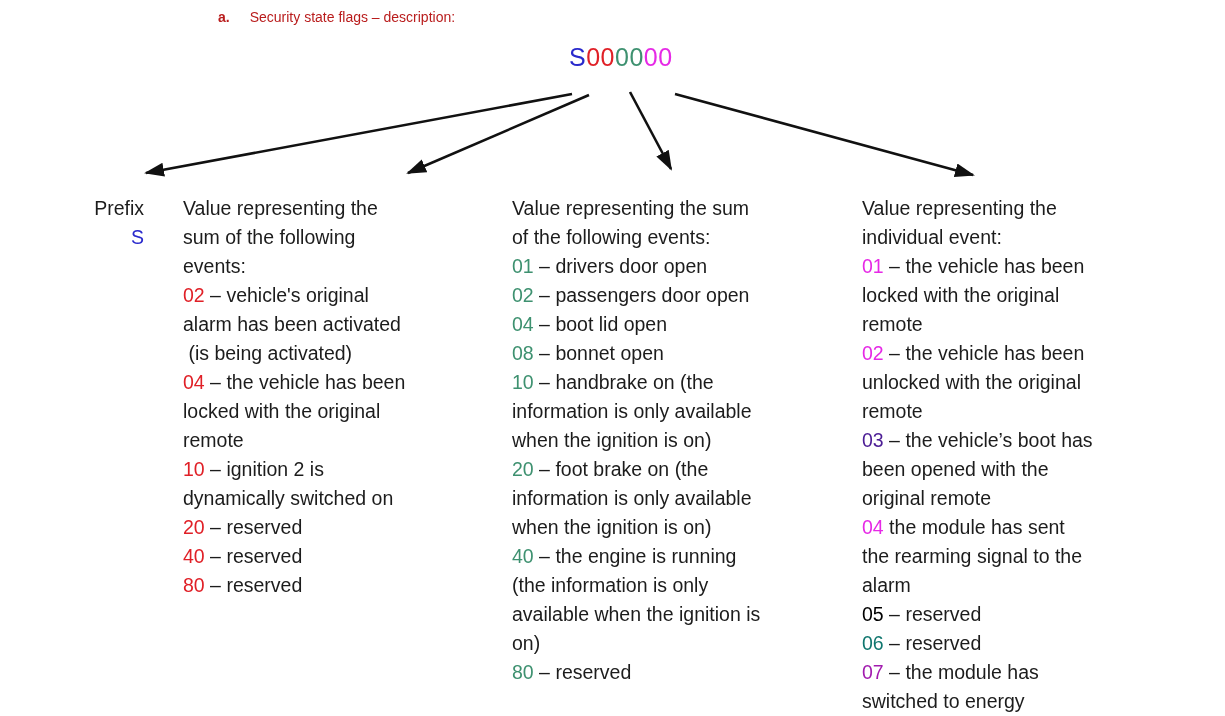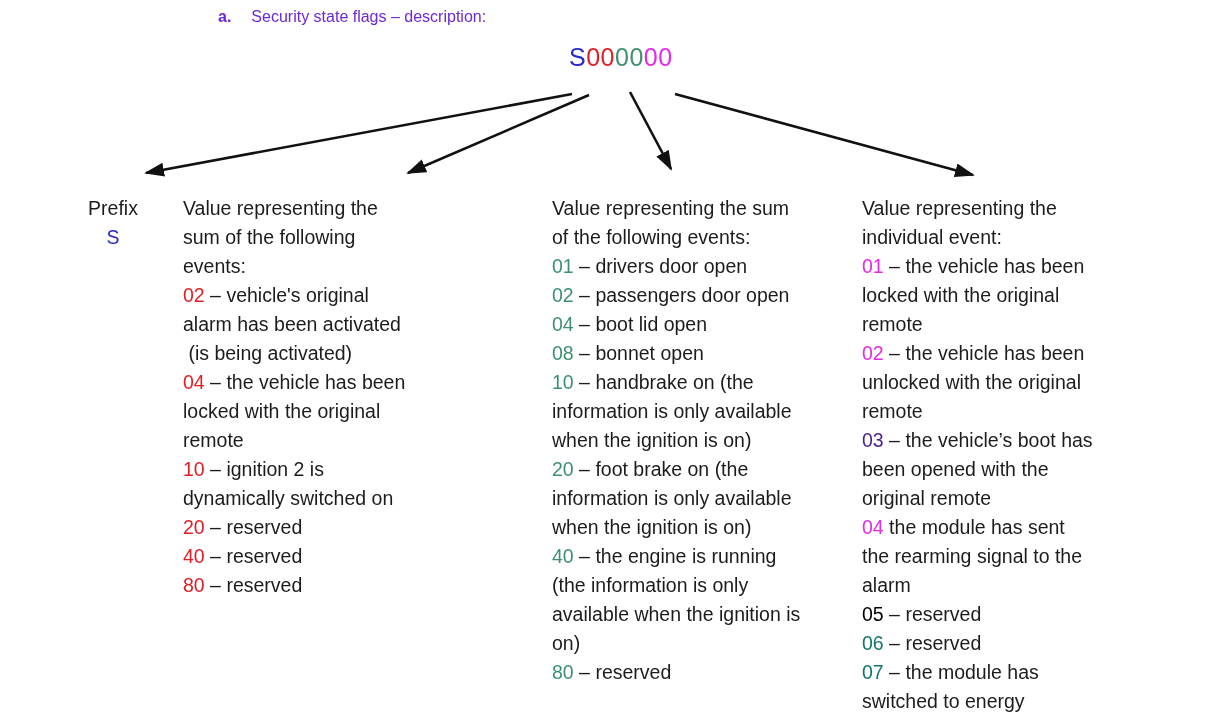--- a/index.html
+++ b/index.html
@@ -10,23 +10,23 @@
     height: 716px;
     background: #ffffff;
     overflow: hidden;
     font-family: "Liberation Sans", "DejaVu Sans", sans-serif;
     color: #1c1c1c;
   }
   .heading {
     position: absolute;
     left: 218px;
     top: 5px;
-    font-size: 16px;
+    font-size: 14px;
     line-height: 24px;
-    color: #6d28d9;
+    color: #b91c1c;
     white-space: nowrap;
   }
   .heading .h-marker { font-weight: bold; margin-right: 20px; }
   .sflag {
     position: absolute;
     left: 569px;
     top: 43px;
     font-size: 25px;
     line-height: 28px;
     letter-spacing: 0.5px;
@@ -39,23 +39,23 @@
     pointer-events: none;
   }
   .arrows line { stroke: #111111; stroke-width: 2.6; }
   .col {
     position: absolute;
     font-size: 19.5px;
     line-height: 29px;
     color: #1c1c1c;
     white-space: pre-wrap;
   }
-  .col-0 { left: 82px;  top: 194px; width: 62px; text-align: center; }
+  .col-0 { left: 82px;  top: 194px; width: 62px; text-align: right; }
   .col-1 { left: 183px; top: 194px; width: 302px; }
-  .col-2 { left: 512px; top: 194px; width: 340px; margin-left: 40px; }
+  .col-2 { left: 512px; top: 194px; width: 340px; }
   .col-3 { left: 862px; top: 194px; width: 318px; }
   .col-header { white-space: pre-wrap; }
   .entry { white-space: pre-wrap; }
   .entry .code { }
   .entry .desc { }
 </style>
 </head>
 <body>
 
 <div class="page">
@@ -99,17 +99,17 @@
 on)</span></div><div class="entry"><span class="code" style="color: rgb(62, 145, 112);">80</span><span class="desc"> – reserved</span></div></div>
       <div class="col col-3"><div class="col-header">Value representing the
 individual event:</div><div class="entry"><span class="code" style="color: rgb(230, 41, 230);">01</span><span class="desc"> – the vehicle has been
 locked with the original
 remote</span></div><div class="entry"><span class="code" style="color: rgb(230, 41, 230);">02</span><span class="desc"> – the vehicle has been
 unlocked with the original
 remote</span></div><div class="entry"><span class="code" style="color: #4c1d95;">03</span><span class="desc"> – the vehicle’s boot has
 been opened with the
 original remote</span></div><div class="entry"><span class="code" style="color: rgb(230, 41, 230);">04</span><span class="desc"> the module has sent
 the rearming signal to the
-alarm</span></div><div class="entry"><span class="code" style="color: #000000;">05</span><span class="desc"> – reserved</span></div><div class="entry"><span class="code" style="color: #0f766e;">06</span><span class="desc"> – reserved</span></div><div class="entry"><span class="code" style="color: #0f766e;">07</span><span class="desc"> – the module has
+alarm</span></div><div class="entry"><span class="code" style="color: #000000;">05</span><span class="desc"> – reserved</span></div><div class="entry"><span class="code" style="color: #0f766e;">06</span><span class="desc"> – reserved</span></div><div class="entry"><span class="code" style="color: #a21caf;">07</span><span class="desc"> – the module has
 switched to energy</span></div></div>
     </div>
 
 </div>
 
 </body></html>

